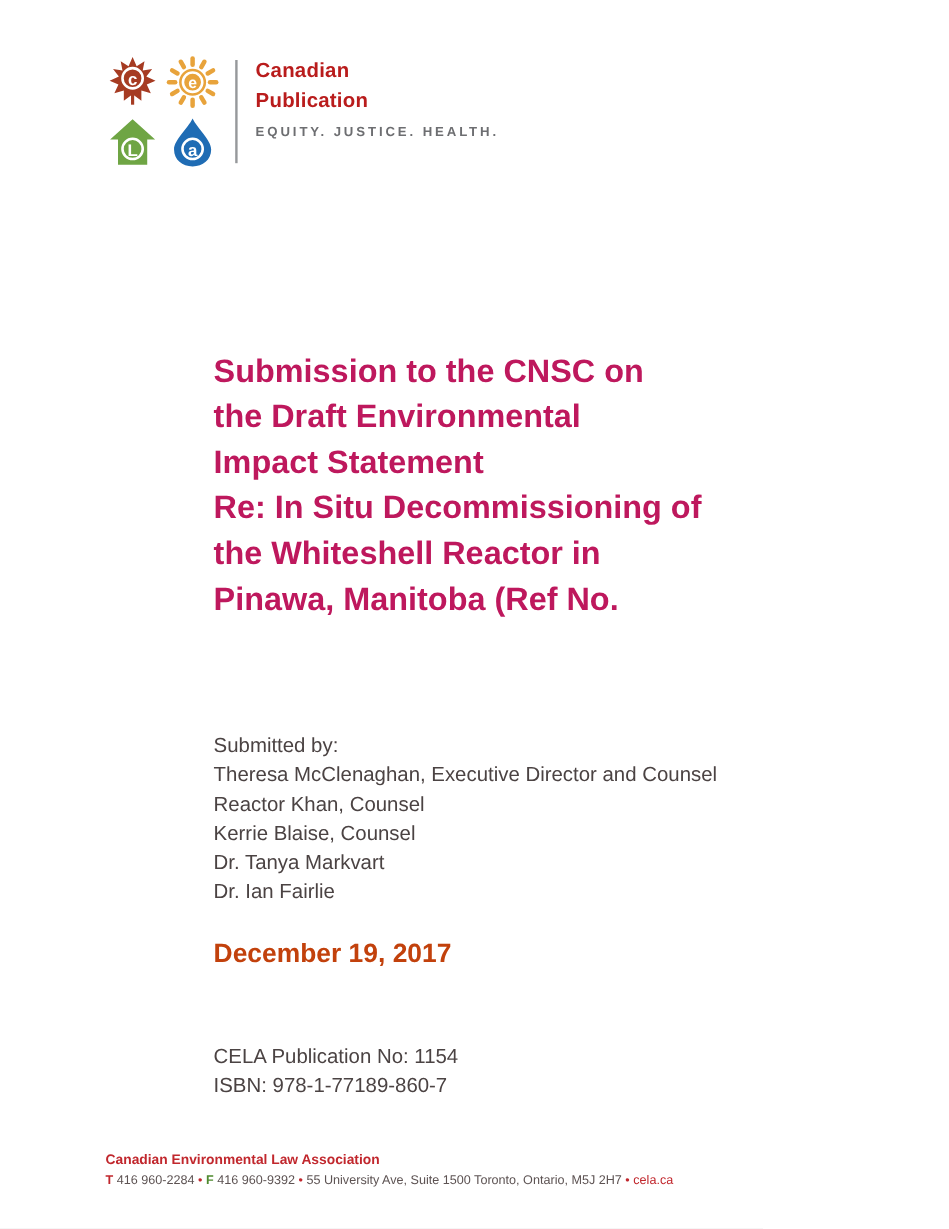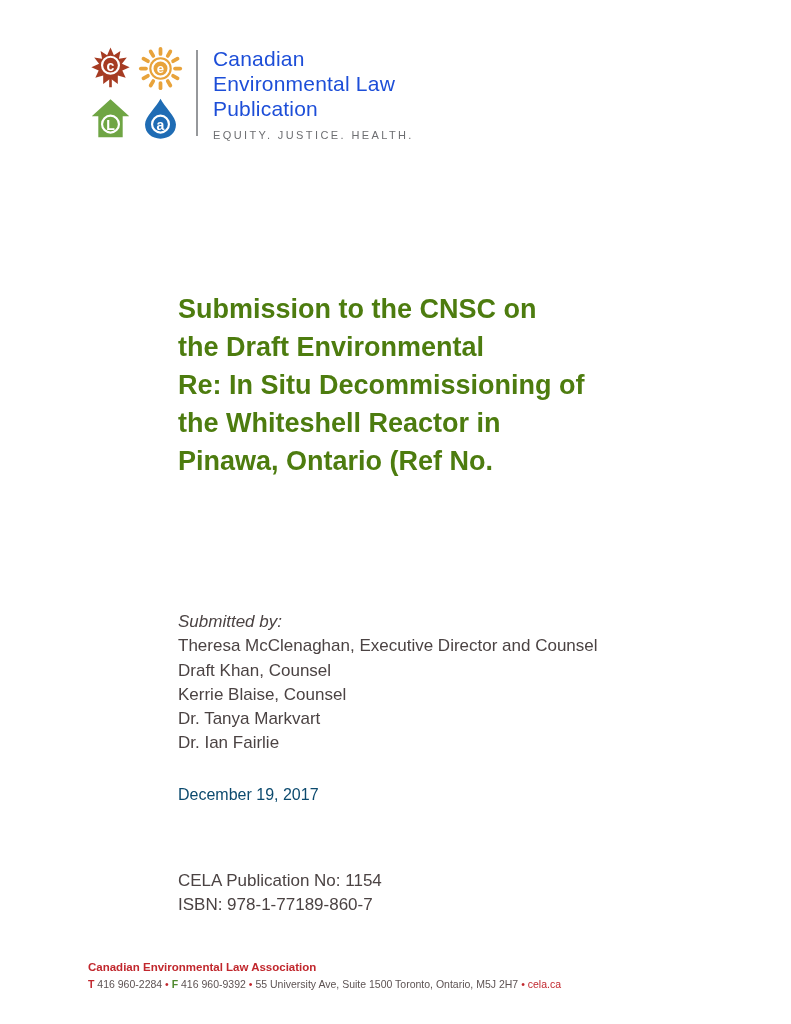--- a/index.html
+++ b/index.html
@@ -31,69 +31,70 @@
   .logo-tile svg { display: block; width: 45px; height: 45px; }
   .logo-divider {
     width: 2px;
     height: 86px;
     background: #96989b;
     margin-left: 13px;
     margin-right: 15px;
     margin-top: 4px;
   }
   .logo-text .org-line {
-    font-size: 21px;
+    font-size: 17px;
     line-height: 25px;
-    color: #1d4ed8;
-    font-weight: 400;
+    color: #b91c1c;
+    font-weight: 700;
     letter-spacing: 0.2px;
     white-space: nowrap;
   }
   .logo-tagline {
     margin-top: 8px;
     font-size: 11px;
-    font-weight: 400;
+    font-weight: 700;
     letter-spacing: 2.4px;
     color: #6d6e71;
     white-space: nowrap;
   }
 
   
   .title-block {
     position: absolute;
     top: 290px;
     left: 178px;
-    color: #4d7c0f;
+    color: #be185d;
     font-size: 27px;
     line-height: 38px;
     white-space: nowrap;
   }
   .title-block .title-line { font-weight: 700; }
   .title-block .subtitle-line { font-weight: 700; }
 
   
   .submitted-block {
     position: absolute;
     top: 610px;
     left: 178px;
     color: #4B4343;
     font-size: 17px;
     line-height: 24.3px;
     white-space: nowrap;
   }
-  .submitted-label { font-style: italic; }
+  .submitted-label { }
 
   .date-line {
     position: absolute;
     top: 783px;
     left: 178px;
-    color: #0c4a6e;
-    font-size: 16px;
+    color: #c2410c;
+    font-size: 22px;
     line-height: 24px;
     white-space: nowrap;
+    font-weight: bold;
   }
 
   .publication-block {
     position: absolute;
     top: 830px;
     left: 178px;
     color: #4B4343;
     font-size: 17px;
     line-height: 24.3px;
     white-space: nowrap;
@@ -185,38 +186,38 @@
           <text class="tile-letter" x="24" y="30.5" font-size="15" text-anchor="middle" dominant-baseline="central">a</text>
         </svg>
       </div>
 
     </div>
 
     <div class="logo-divider"></div>
 
     <div class="logo-text">
       <div class="org-line">Canadian</div>
-      <div class="org-line">Environmental Law</div>
       <div class="org-line">Publication</div>
       <div class="logo-tagline">EQUITY. JUSTICE. HEALTH.</div>
     </div>
   </div>
 
   <div class="title-block">
     <div class="title-line">Submission to the CNSC on</div>
     <div class="title-line">the Draft Environmental</div>
+    <div class="title-line">Impact Statement</div>
     <div class="subtitle-line">Re: In Situ Decommissioning of</div>
     <div class="subtitle-line">the Whiteshell Reactor in</div>
-    <div class="subtitle-line">Pinawa, Ontario (Ref No.</div>
+    <div class="subtitle-line">Pinawa, Manitoba (Ref No.</div>
   </div>
 
   <div class="submitted-block">
     <div class="submitted-label">Submitted by:</div>
     <div class="author-line">Theresa McClenaghan, Executive Director and Counsel</div>
-    <div class="author-line">Draft Khan, Counsel</div>
+    <div class="author-line">Reactor Khan, Counsel</div>
     <div class="author-line">Kerrie Blaise, Counsel</div>
     <div class="author-line">Dr. Tanya Markvart</div>
     <div class="author-line">Dr. Ian Fairlie</div>
   </div>
 
   <div class="date-line">December 19, 2017</div>
 
   <div class="publication-block">
     <div>CELA Publication No: 1154</div>
     <div>ISBN: 978-1-77189-860-7</div>

